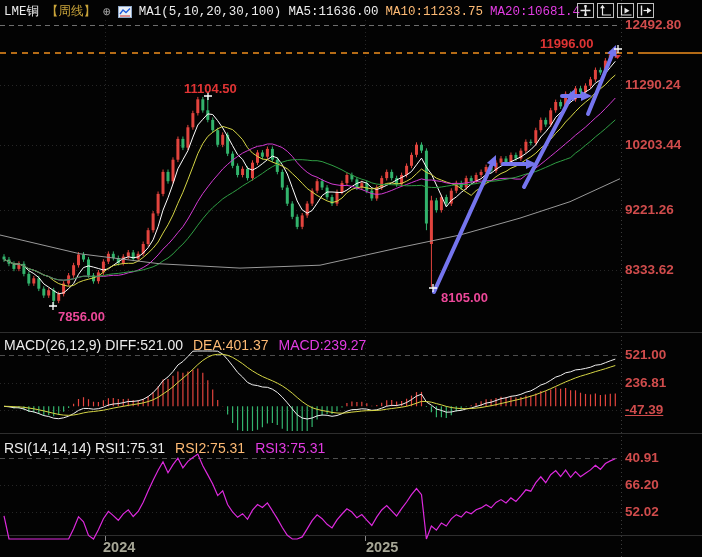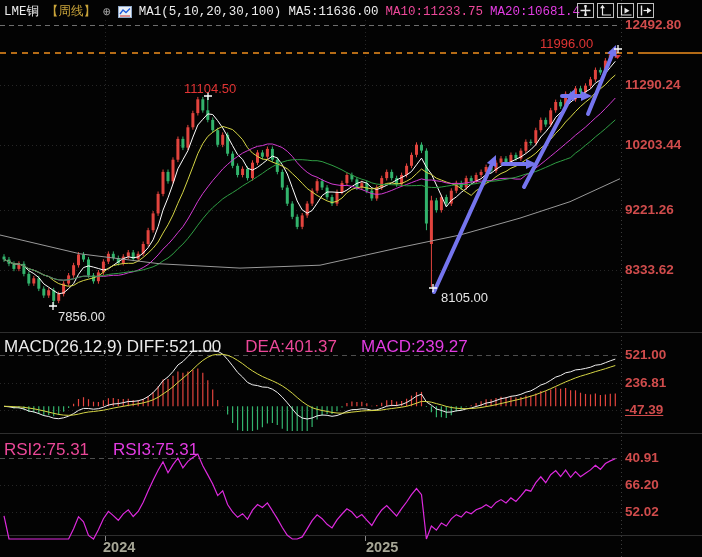--- a/index.html
+++ b/index.html
@@ -2,30 +2,30 @@
 <html><head>
 <meta charset="utf-8">
 <style>
   html,body{margin:0;padding:0;background:#000;}
   .stage{position:relative;width:702px;height:557px;background:#030303;overflow:hidden;
          font-family:"Liberation Sans",sans-serif;}
   .stage svg.canvas{position:absolute;top:0;left:0;}
   #overlay{position:absolute;top:0;left:0;width:702px;height:468px;pointer-events:none;}
   .hdr{position:absolute;top:3px;left:4px;display:flex;gap:7px;align-items:center;
        font-size:12.5px;color:#ececec;white-space:nowrap;z-index:5;font-family:Liberation Mono, monospace;}
-  .subhdr{position:absolute;left:4px;font-size:17px;display:flex;gap:24px;
+  .subhdr{position:absolute;left:4px;font-size:14px;display:flex;gap:10px;
           white-space:nowrap;z-index:5;}
-  .c-white{color:#ececec}.c-gold{color:#c9a43a}.c-yel{color:#ec4899}
+  .c-white{color:#ececec}.c-gold{color:#c9a43a}.c-yel{color:#fdba74}
   .c-mag{color:#e23ce2}.c-gray{color:#9a9a9a}
   .toolbar{position:absolute;top:3px;left:577px;display:flex;gap:3px;z-index:6;}
   .icon-btn{width:17px;height:15px;border:1px solid #bfbfbf;display:inline-flex;
             align-items:center;justify-content:center;background:transparent;box-sizing:border-box;}
   .axl{position:absolute;font-size:13.5px;font-weight:600;color:#d04c4c;white-space:nowrap;}
-  .plabel{position:absolute;font-size:13px;font-weight:400;white-space:nowrap;text-align:center;}
-  .plabel.red{color:#e03434}.plabel.green{color:#e5e5e5}
+  .plabel{position:absolute;font-size:13px;font-weight:700;white-space:nowrap;text-align:center;}
+  .plabel.red{color:#e03434}.plabel.green{color:#ec4899}
   .yr{position:absolute;font-size:14.5px;font-weight:700;color:#a6a696;}
   .wm{position:absolute;left:566px;top:501px;font-size:40px;color:#e2e2e2;
       letter-spacing:1px;z-index:4;}
 </style>
 </head>
 <body>
 
 <div class="stage">
 
   <svg id="cv" class="canvas" width="702" height="557">
@@ -493,20 +493,21 @@
     </span>
   </div>
 
   <div class="subhdr" style="top:337px">
     <span class="c-white">MACD(26,12,9) DIFF:521.00</span>
     <span class="c-yel">DEA:401.37</span>
     <span class="c-mag">MACD:239.27</span>
   </div>
 
   <div class="subhdr" style="top:440px">
+    <span class="c-white">RSI(14,14,14) RSI1:75.31</span>
     <span class="c-yel">RSI2:75.31</span>
     <span class="c-mag">RSI3:75.31</span>
   </div>
 
 
   <div id="overlay">
       <div class="axl" style="left: 625px; top: 17px;">12492.80</div>
       <div class="axl" style="left: 625px; top: 77px;">11290.24</div>
       <div class="axl" style="left: 625px; top: 137px;">10203.44</div>
       <div class="axl" style="left: 625px; top: 202px;">9221.26</div>

